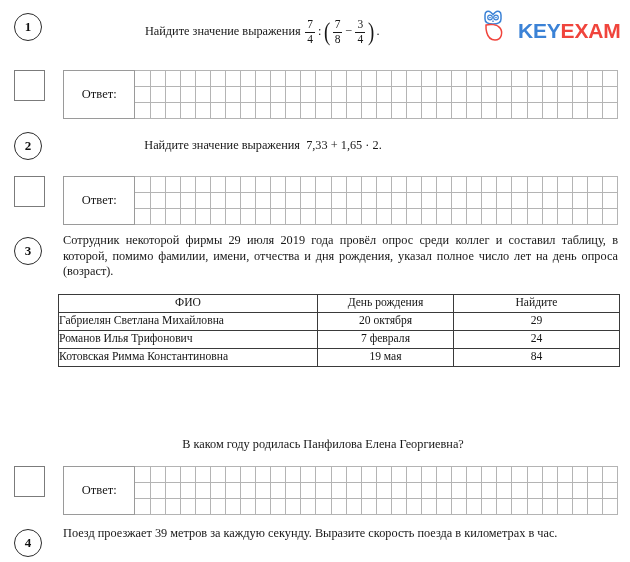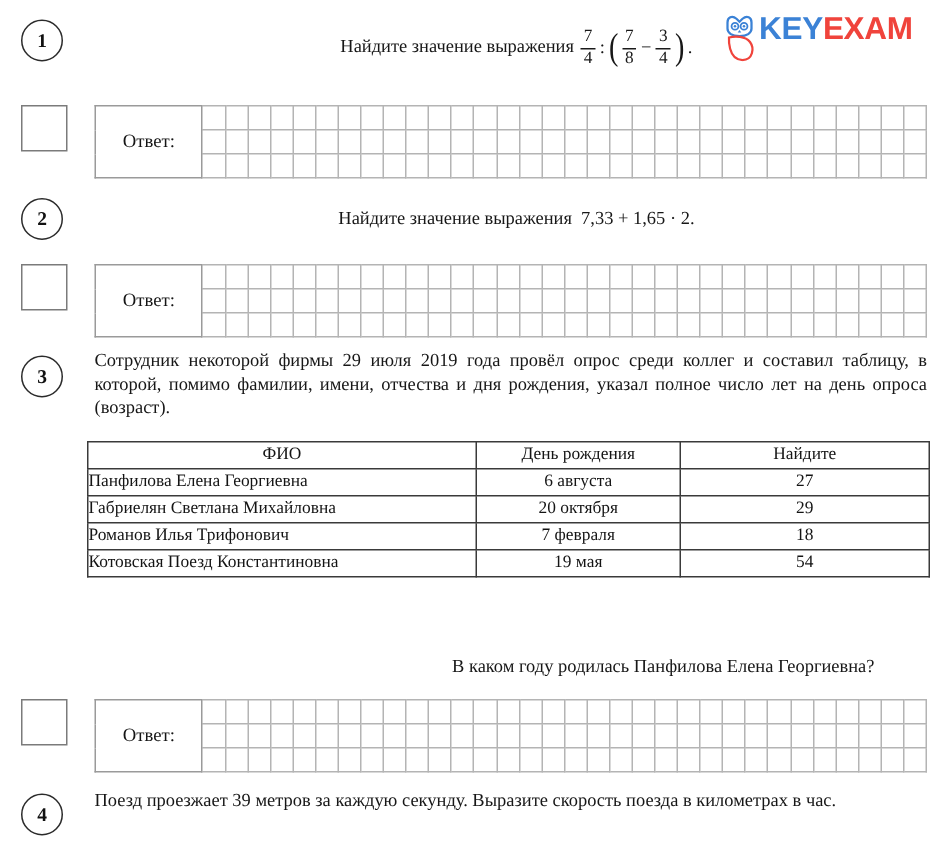--- a/index.html
+++ b/index.html
@@ -15,22 +15,22 @@
     color: #1a1a1a;
     overflow: hidden;
   }
 
   
   .logo {
     position: absolute;
     top: 9px;
     left: 480px;
     display: flex;
-    align-items: flex-start;
-    gap: 0;
+    align-items: flex-end;
+    gap: 12px;
   }
   .logo-mark { width: 26px; height: 32px; display: block; }
   .logo-text {
     font-family: "Liberation Sans", sans-serif;
     font-weight: bold;
     font-size: 21px;
     letter-spacing: -0.2px;
     line-height: 1;
     white-space: nowrap;
   }
@@ -54,21 +54,21 @@
     background: #fff;
   }
   .qtext {
     position: absolute;
     font-size: 12.3px;
     line-height: 15.5px;
     text-align: justify;
     text-justify: inter-word;
     color: #171717;
   }
-  .qtext.nojustify { text-align: right; }
+  .qtext.nojustify { text-align: center; }
 
   
   .math {
     display: inline-flex;
     align-items: center;
     vertical-align: middle;
     font-family: "Liberation Serif", serif;
     white-space: nowrap;
   }
   .frac {
@@ -416,38 +416,33 @@
 <table class="data-table" style="top:294px; left:58px;">
   <thead>
     <tr>
       <th class="col-name">ФИО</th>
       <th class="col-bday">День рождения</th>
       <th class="col-age">Найдите</th>
     </tr>
   </thead>
   <tbody>
       <tr>
-        <td class="cell-name">Панфилова Елена Георгиевна</td>
-        <td class="cell-bday">6 августа</td>
-        <td class="cell-age">27</td>
-      </tr>
-      <tr>
         <td class="cell-name">Габриелян Светлана Михайловна</td>
         <td class="cell-bday">20 октября</td>
         <td class="cell-age">29</td>
       </tr>
       <tr>
         <td class="cell-name">Романов Илья Трифонович</td>
         <td class="cell-bday">7 февраля</td>
-        <td class="cell-age">18</td>
+        <td class="cell-age">24</td>
       </tr>
       <tr>
-        <td class="cell-name">Котовская Поезд Константиновна</td>
+        <td class="cell-name">Котовская Римма Константиновна</td>
         <td class="cell-bday">19 мая</td>
-        <td class="cell-age">54</td>
+        <td class="cell-age">84</td>
       </tr>
     </tbody>
 </table>
 
 <div class="qtext nojustify" style="top:437px; left:63px; width:520px;">В каком году родилась Панфилова Елена Георгиевна?</div>
 
 <div class="answer-row" style="top:466px; left:14px; width:604px; height:46px;">
   <div class="ans-check"></div>
   <table class="ans-table" style="left:49px; top:0;">
     <tbody>

